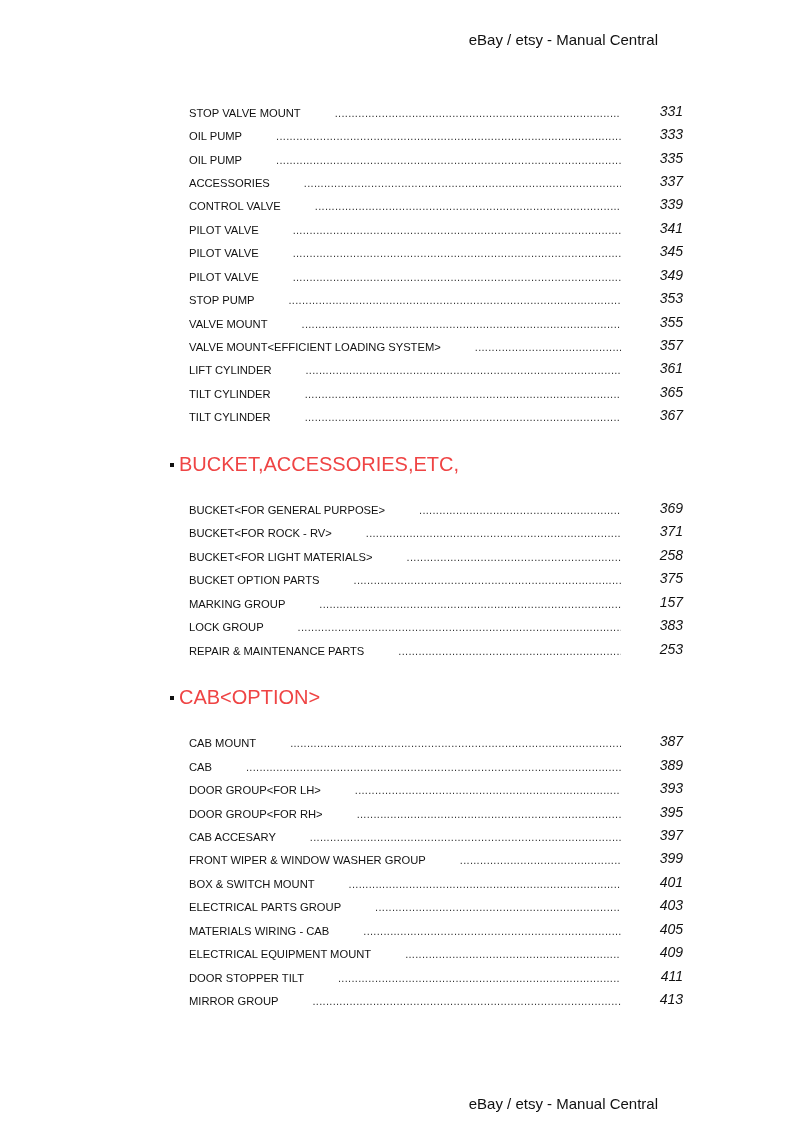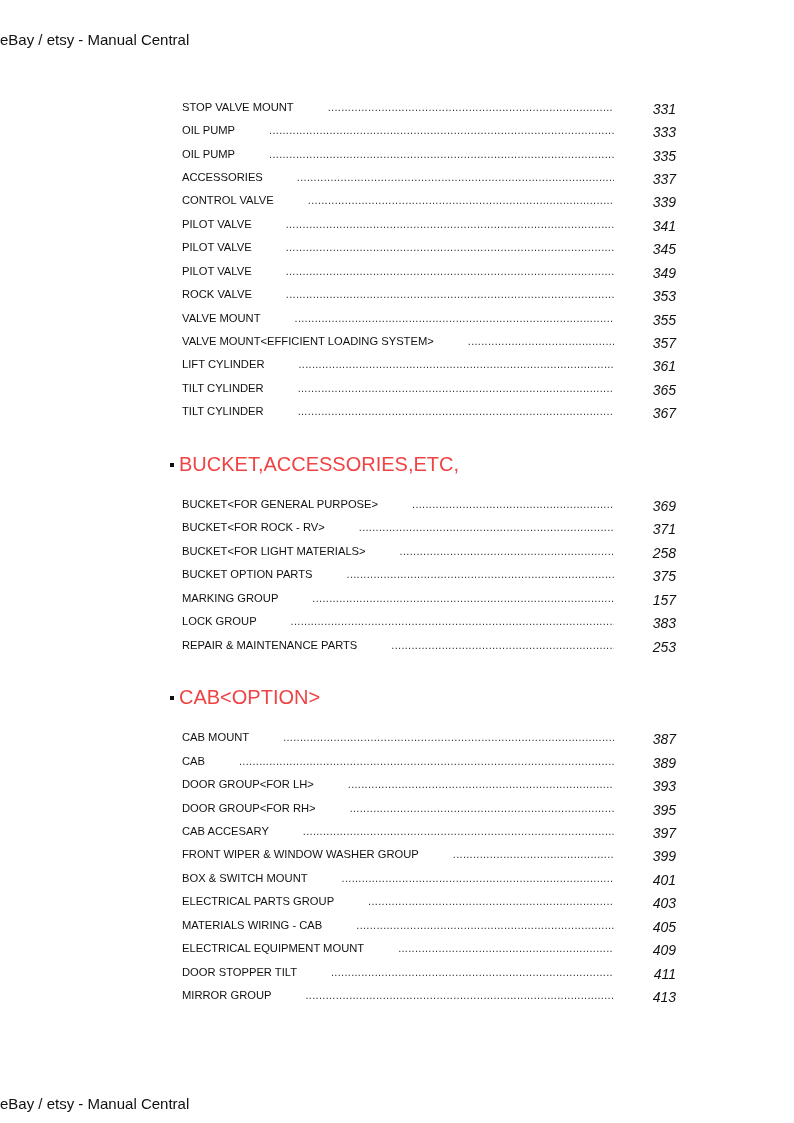--- a/index.html
+++ b/index.html
@@ -1,24 +1,24 @@
 <!DOCTYPE html>
 <html><head>
 <meta charset="utf-8">
 <style>
   html, body { margin:0; padding:0; background:#ffffff; }
   body { width:794px; height:1123px; position:relative; overflow:hidden;
          font-family:"Liberation Sans", sans-serif; color:#111; }
-  .header, .footer { position:absolute; left:0; width:658px; text-align:left;
+  .header, .footer { position:absolute; left:0; width:658px; text-align:right;
          font-size:15px; color:#111; }
   .header { top:31px; }
   .footer { top:1095px; }
   .toc { position:absolute; left:0; top:0; width:794px; }
-  .row { position:absolute; left:182px; width:494px; height:18px;
-         display:flex; align-items:flex-start;gap:32px; }
+  .row { position:absolute; left:189px; width:494px; height:18px;
+         display:flex; align-items:flex-end;gap:32px; }
   .row .label { font-size:11.2px; white-space:nowrap; color:#111; }
   .row .dots { flex:1; overflow:hidden; white-space:nowrap; font-size:11px;
          color:#333; margin:0 4px 0 2px; letter-spacing:0.3px; }
   .row .dots::after { content:"......................................................................................................................................................................................................."; }
   .row .page { width:26px; text-align:right; font-size:14px; color:#111;font-style:italic; }
   .section { position:absolute; left:170px; font-size:20px; color:#ef4444; }
   .section .bullet { display:inline-block; width:4px; height:4px; background:#111;
          vertical-align:middle; margin-right:5px; position:relative; top:-1px; }
 </style>
 </head>
@@ -62,21 +62,21 @@
       <span class="label">PILOT VALVE</span>
       <span class="dots"></span>
       <span class="page">345</span>
     </div>
   <div class="row" style="top:265px">
       <span class="label">PILOT VALVE</span>
       <span class="dots"></span>
       <span class="page">349</span>
     </div>
   <div class="row" style="top:288px">
-      <span class="label">ROCK VALVE</span>
+      <span class="label">STOP PUMP</span>
       <span class="dots"></span>
       <span class="page">353</span>
     </div>
   <div class="row" style="top:312px">
       <span class="label">VALVE MOUNT</span>
       <span class="dots"></span>
       <span class="page">355</span>
     </div>
   <div class="row" style="top:335px">
       <span class="label">VALVE MOUNT&lt;EFFICIENT LOADING SYSTEM&gt;</span>

